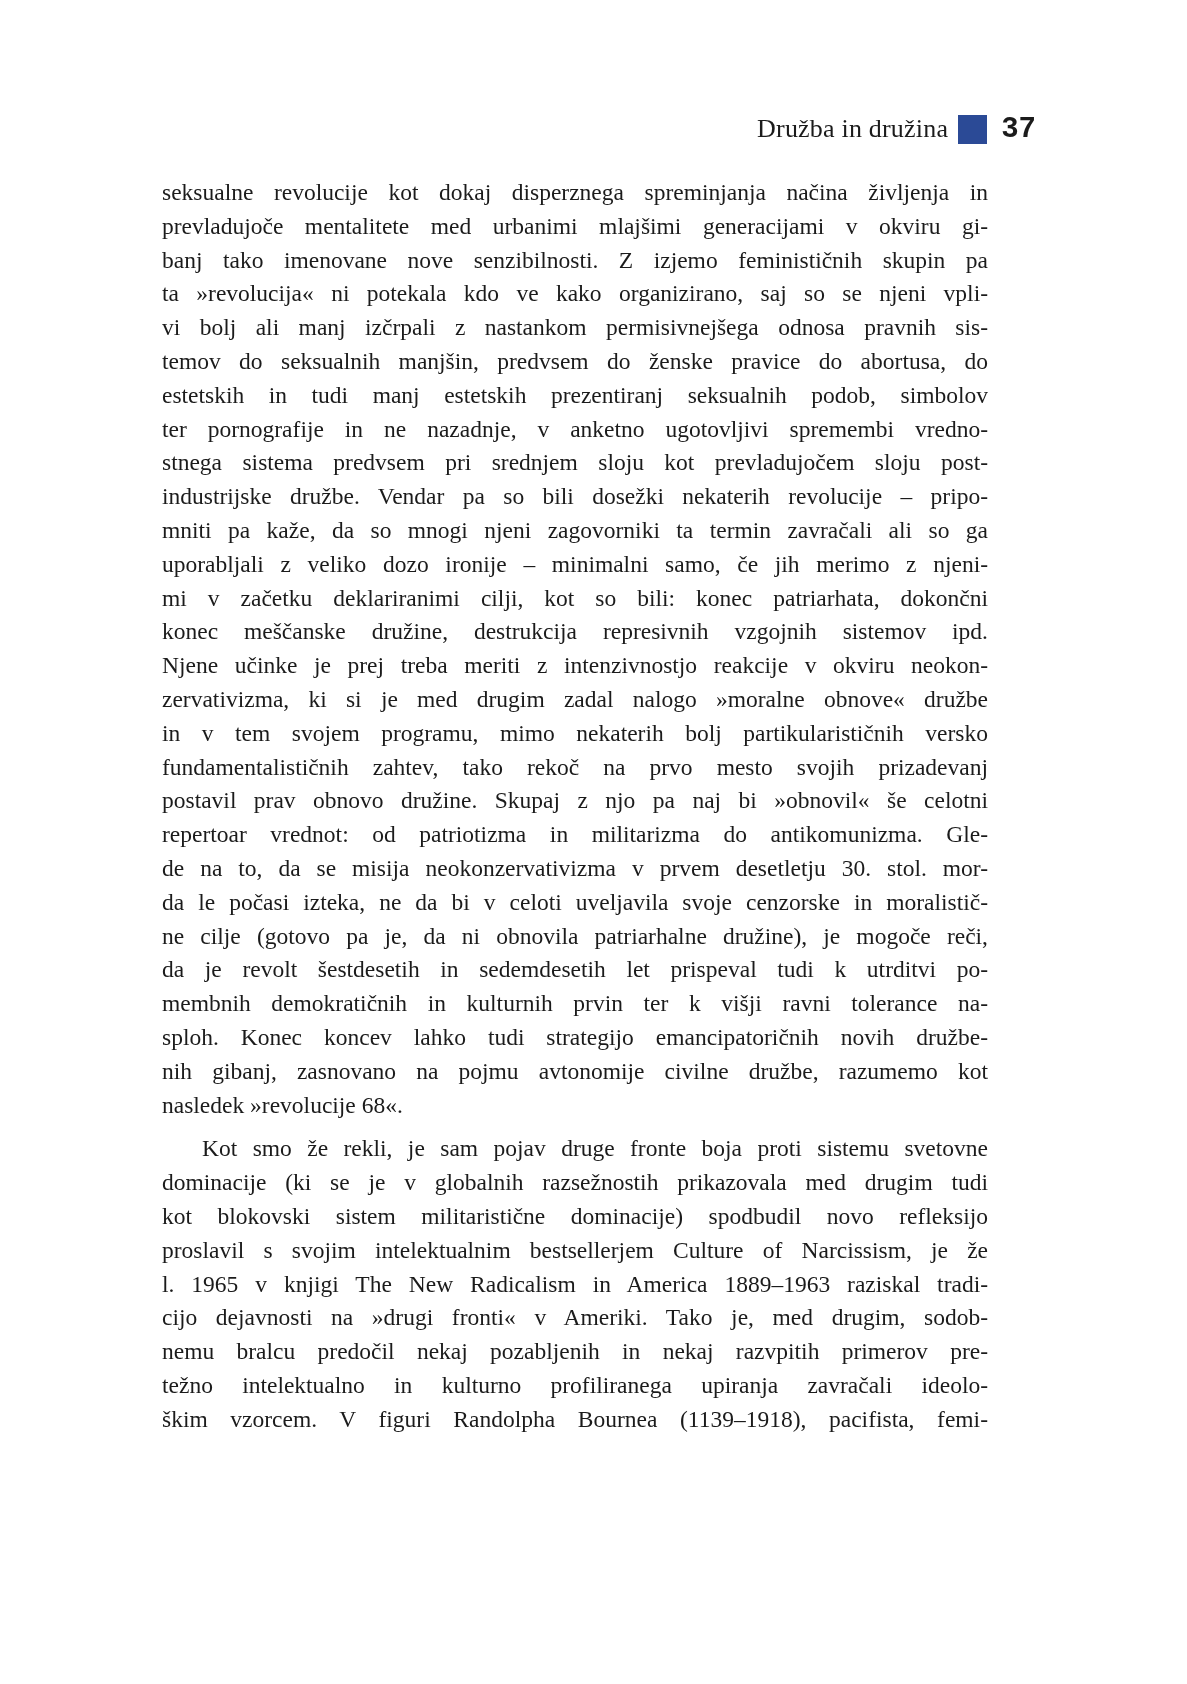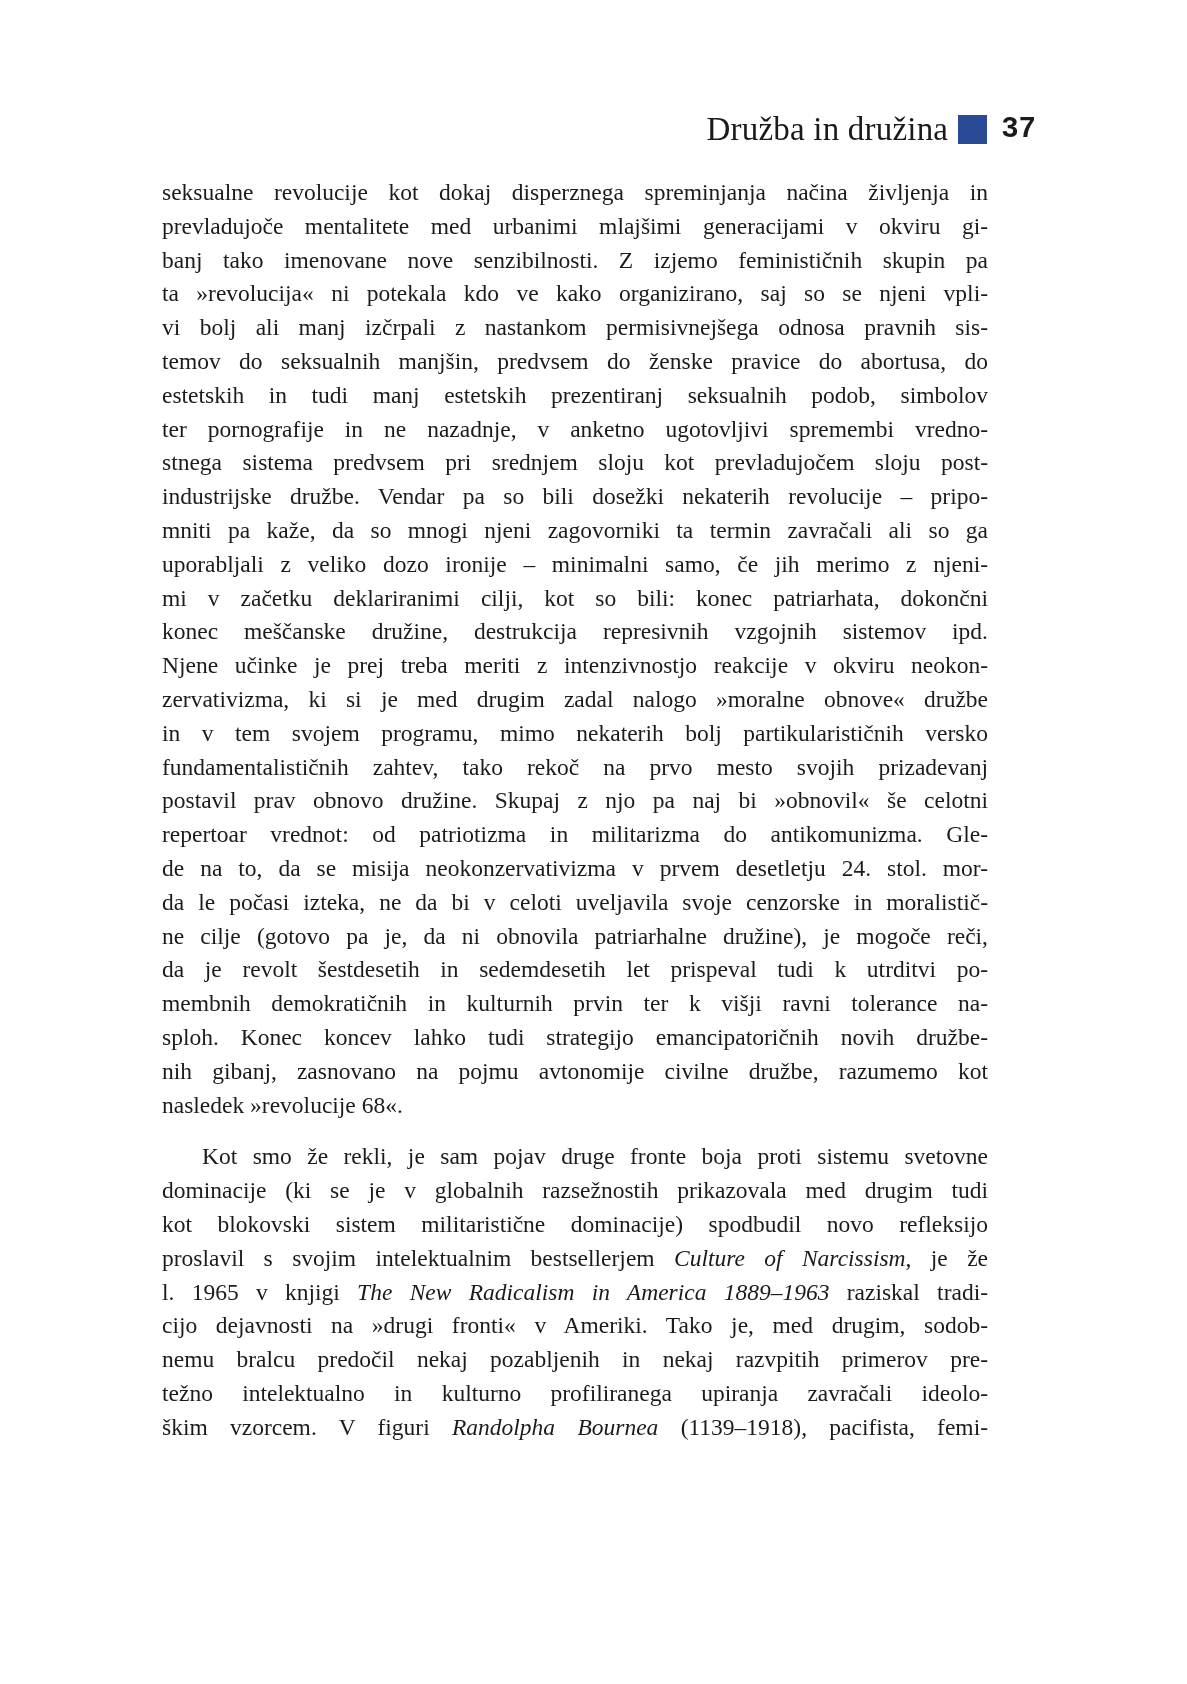--- a/index.html
+++ b/index.html
@@ -16,21 +16,21 @@
     position: absolute;
     top: 108px;
     left: 162px;
     width: 874px;
     height: 42px;
     display: flex;
     align-items: center;
     justify-content: flex-end;
   }
   .running-title {
-    font-size: 33px;
+    font-size: 26px;
     letter-spacing: 0.2px;
     white-space: nowrap;
     text-align: right;
   }
   .accent-square {
     width: 29px;
     height: 29px;
     margin-left: 10px;
     flex: 0 0 auto;
   }
@@ -42,30 +42,30 @@
     font-family: Liberation Mono, monospace;
   }
   .text-block {
     position: absolute;
     left: 162px;
     top: 176px;
     width: 826px;
     font-size: 23.5px;
     line-height: 33.8px;
   }
-  .paragraph + .paragraph { margin-top: 18px; }
+  .paragraph + .paragraph { margin-top: 10px; }
   .line {
     text-align: justify;
     text-align-last: justify;
     white-space: nowrap; 
   }
   .line { white-space: normal; }
   .line.no-justify { text-align-last: left; }
   .line.indent { text-indent: 40px; }
-  .it { font-style: italic; }
+  .it { }
 </style>
 </head>
 <body>
 
 <div class="page">
 
   <div class="running-header">
     <span class="running-title">Družba in družina</span>
     <span class="accent-square" style="background: rgb(43, 74, 150);"></span>
     <span class="page-number">37</span>
@@ -87,21 +87,21 @@
         <div class="line"><span>mniti pa kaže, da so mnogi njeni zagovorniki ta termin zavračali ali so ga</span></div>
         <div class="line"><span>uporabljali z veliko dozo ironije – minimalni samo, če jih merimo z njeni-</span></div>
         <div class="line"><span>mi v začetku deklariranimi cilji, kot so bili: konec patriarhata, dokončni</span></div>
         <div class="line"><span>konec meščanske družine, destrukcija represivnih vzgojnih sistemov ipd.</span></div>
         <div class="line"><span>Njene učinke je prej treba meriti z intenzivnostjo reakcije v okviru neokon-</span></div>
         <div class="line"><span>zervativizma, ki si je med drugim zadal nalogo »moralne obnove« družbe</span></div>
         <div class="line"><span>in v tem svojem programu, mimo nekaterih bolj partikularističnih versko</span></div>
         <div class="line"><span>fundamentalističnih zahtev, tako rekoč na prvo mesto svojih prizadevanj</span></div>
         <div class="line"><span>postavil prav obnovo družine. Skupaj z njo pa naj bi »obnovil« še celotni</span></div>
         <div class="line"><span>repertoar vrednot: od patriotizma in militarizma do antikomunizma. Gle-</span></div>
-        <div class="line"><span>de na to, da se misija neokonzervativizma v prvem desetletju 24. stol. mor-</span></div>
+        <div class="line"><span>de na to, da se misija neokonzervativizma v prvem desetletju 30. stol. mor-</span></div>
         <div class="line"><span>da le počasi izteka, ne da bi v celoti uveljavila svoje cenzorske in moralistič-</span></div>
         <div class="line"><span>ne cilje (gotovo pa je, da ni obnovila patriarhalne družine), je mogoče reči,</span></div>
         <div class="line"><span>da je revolt šestdesetih in sedemdesetih let prispeval tudi k utrditvi po-</span></div>
         <div class="line"><span>membnih demokratičnih in kulturnih prvin ter k višji ravni tolerance na-</span></div>
         <div class="line"><span>sploh. Konec koncev lahko tudi strategijo emancipatoričnih novih družbe-</span></div>
         <div class="line"><span>nih gibanj, zasnovano na pojmu avtonomije civilne družbe, razumemo kot</span></div>
         <div class="line no-justify"><span>nasledek »revolucije 68«.</span></div>
       </div>
       <div class="paragraph">
         <div class="line indent"><span>Kot smo že rekli, je sam pojav druge fronte boja proti sistemu svetovne</span></div>

